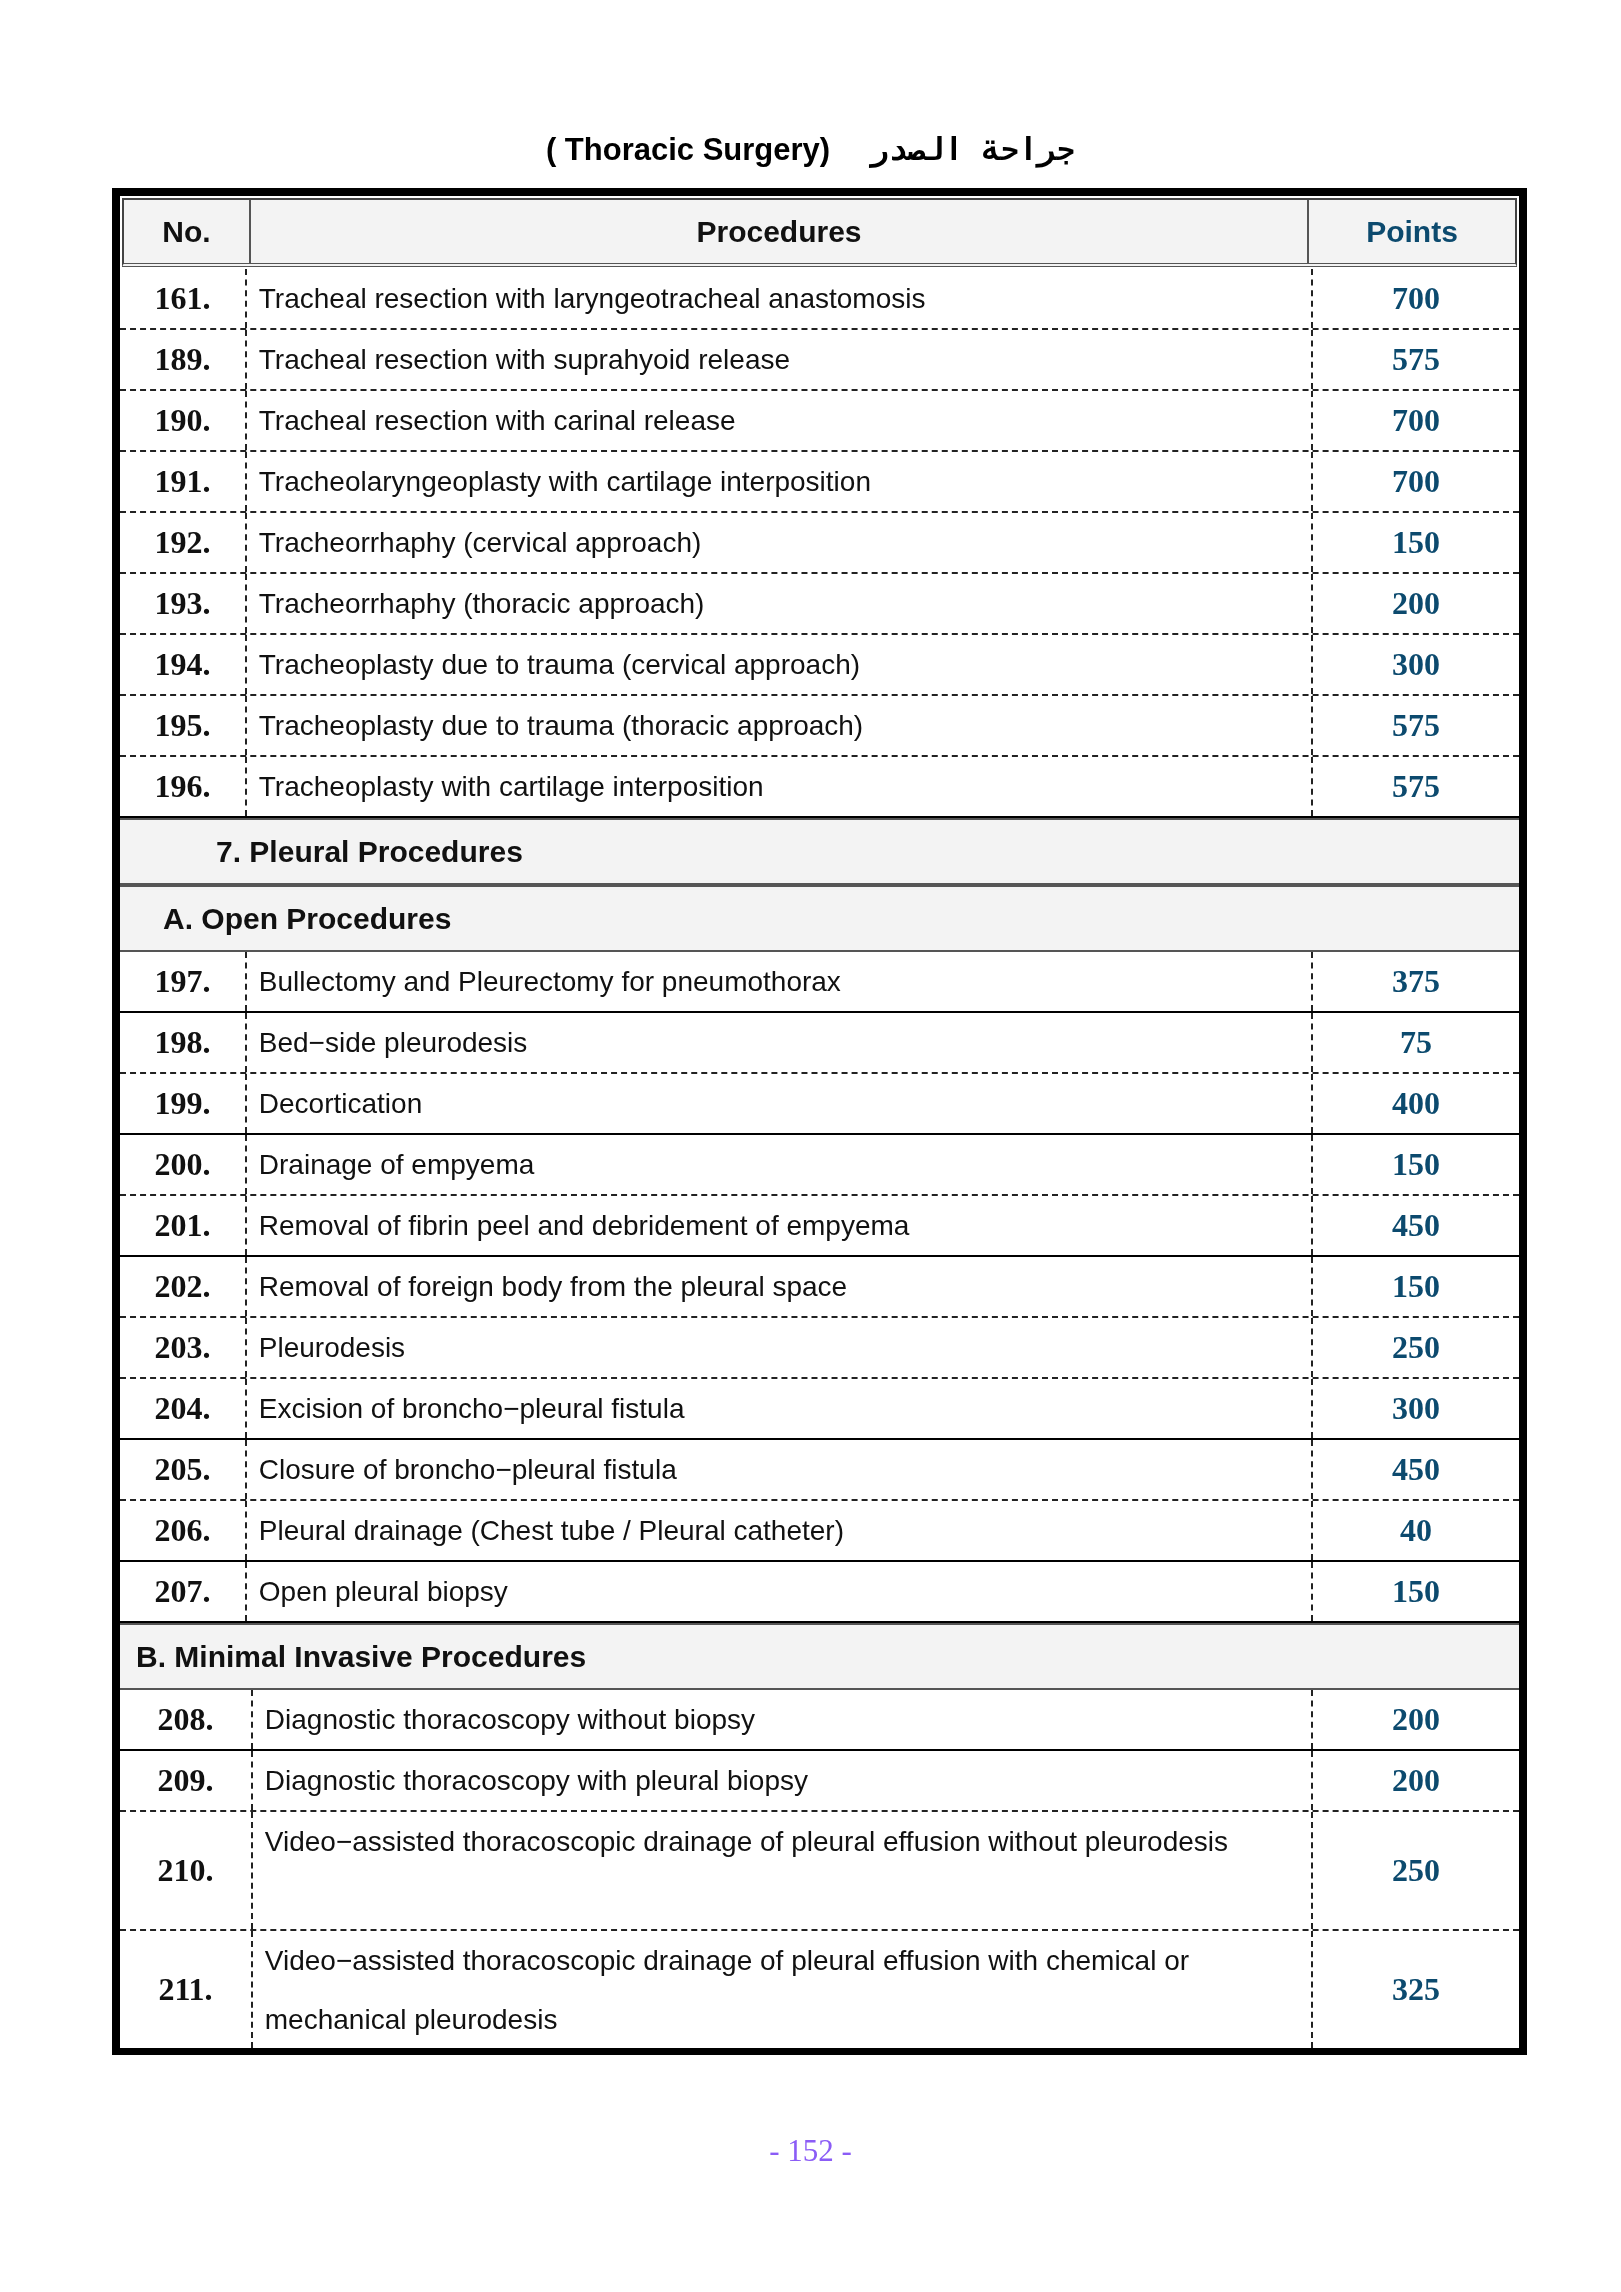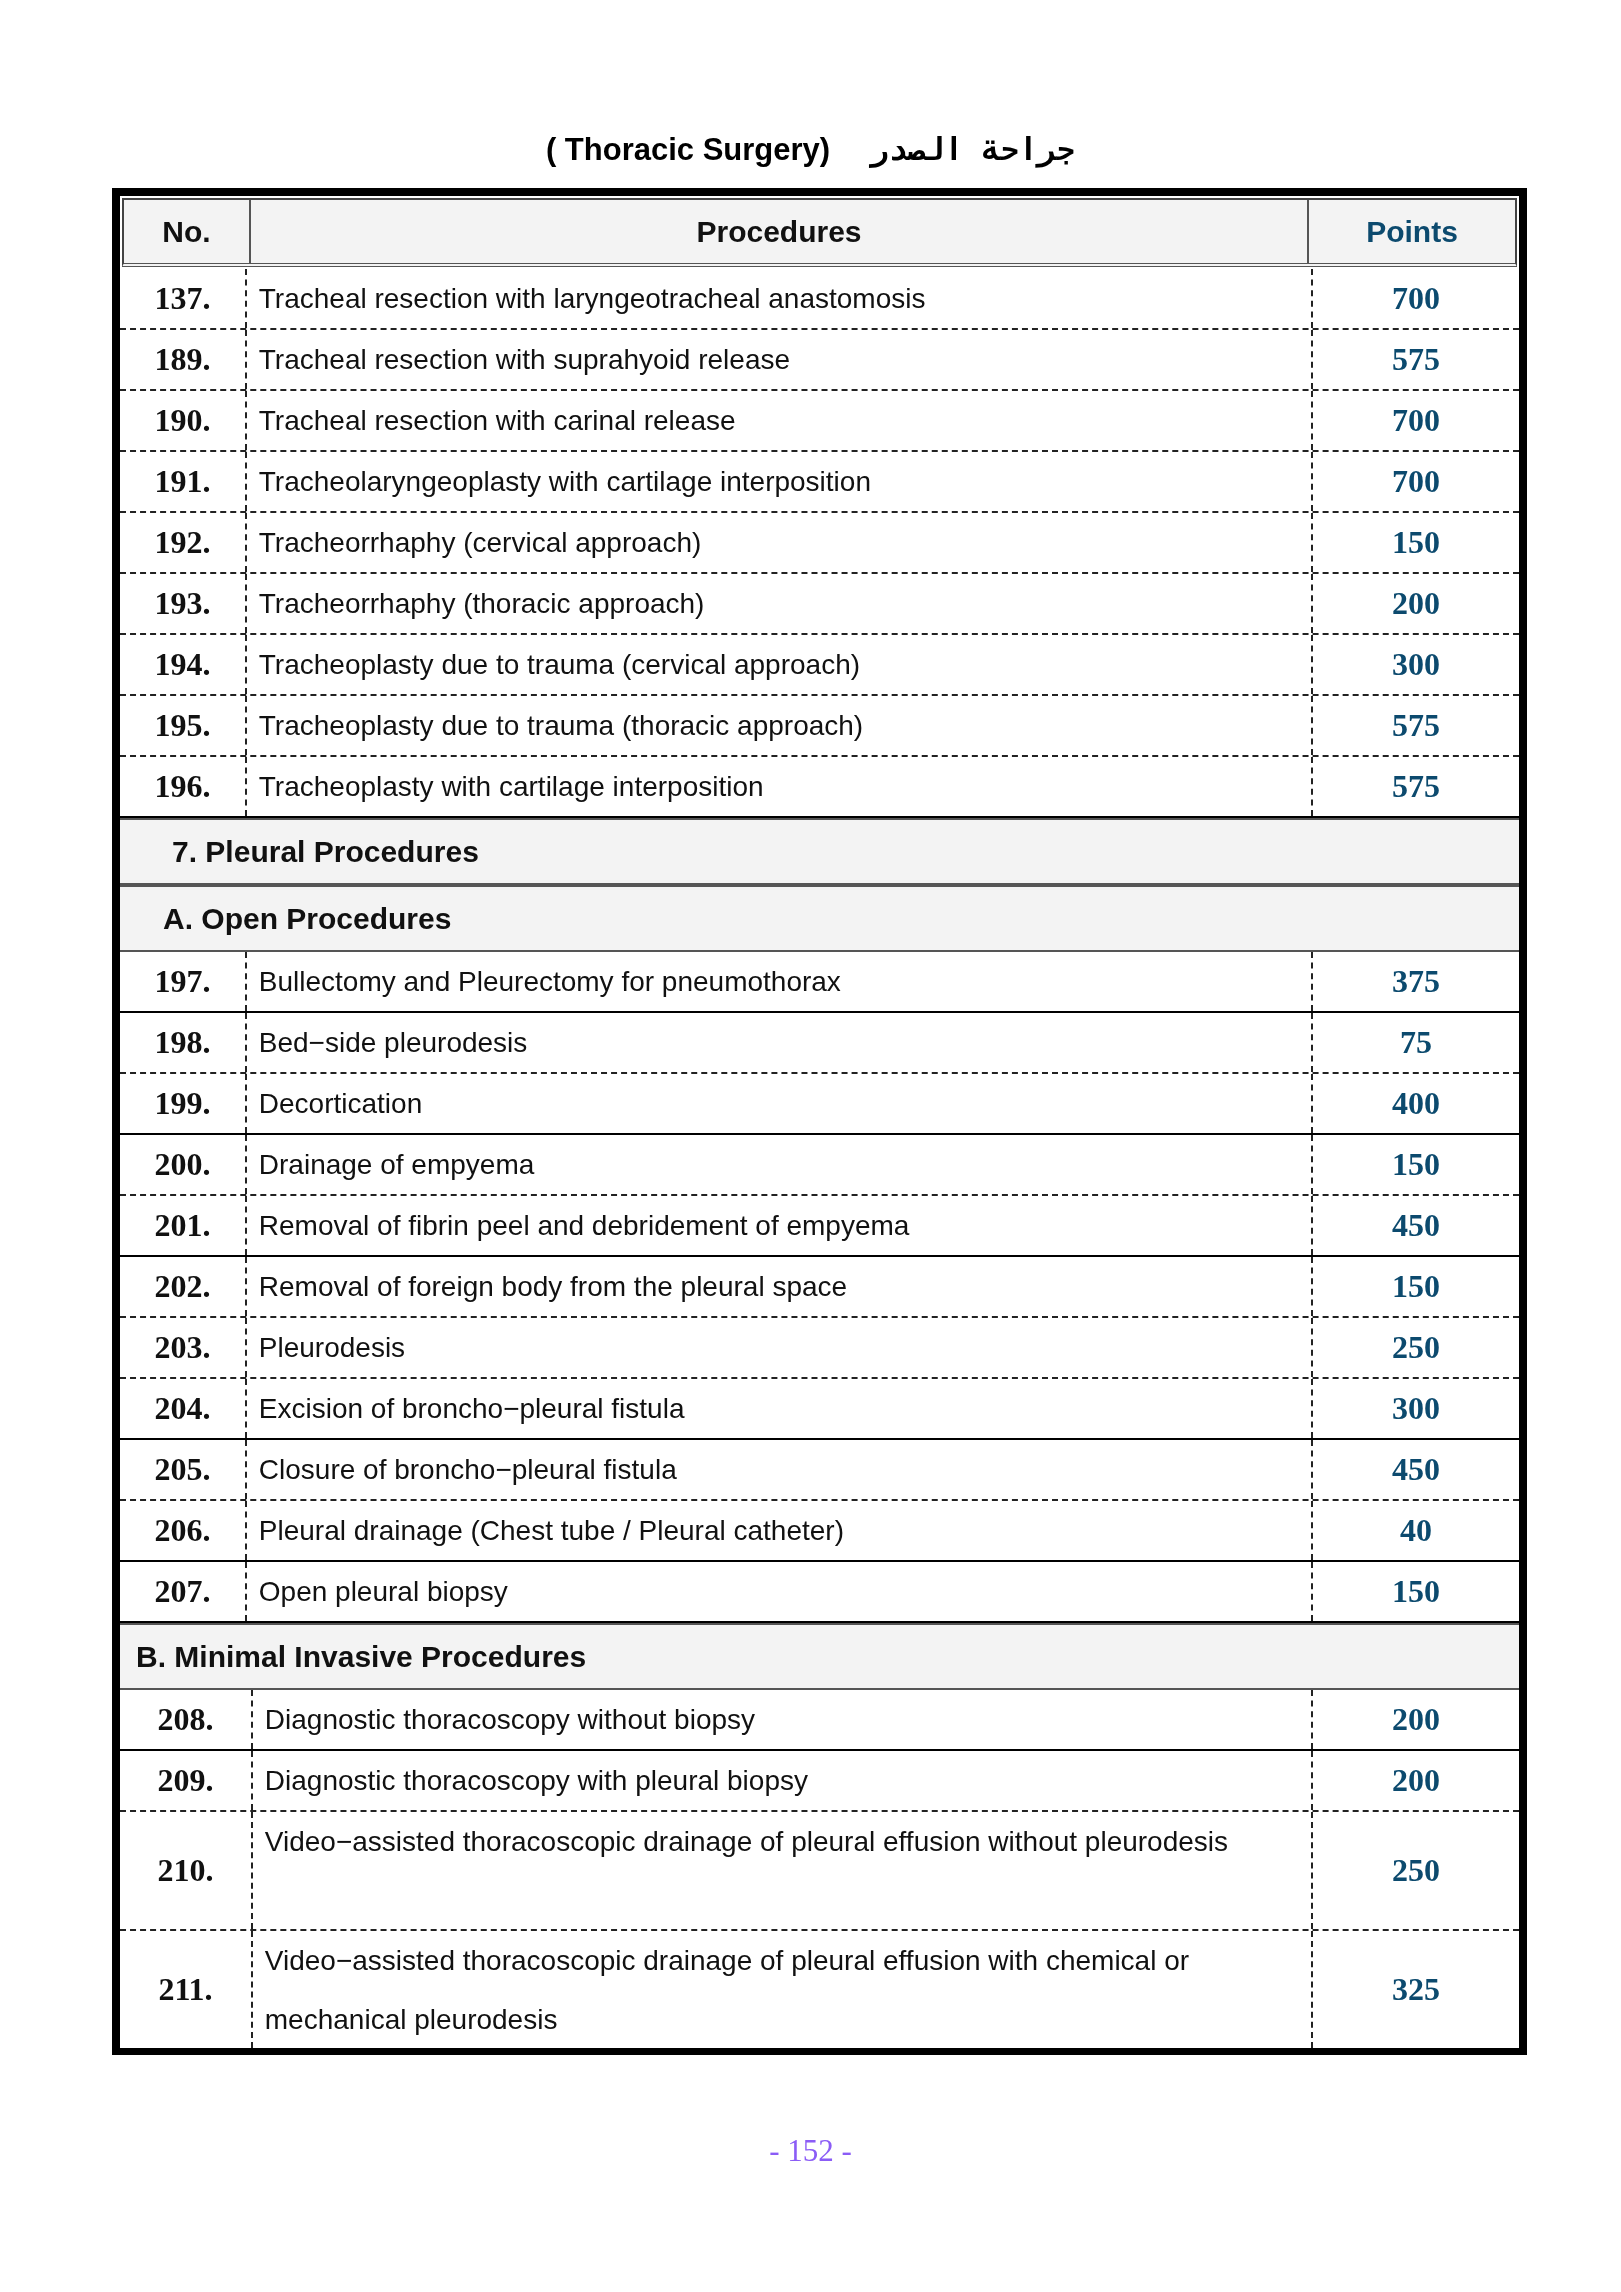--- a/index.html
+++ b/index.html
@@ -28,21 +28,21 @@
   }
   .hdr .c-no { border-right: 2.9px double #555; }
   .hdr .c-pts { border-left: 2.9px double #555; }
   .row.item { height: 61px; }
   .row.item.tall { height: 119px; }
   .row.item.tall .c-proc { line-height: 59px; display: block; padding-top: 0; }
   .row.item.b .c-no { width: 133px; }
   .section { height: 67px; background: #f3f3f3; border-top: 2.9px double #555; border-bottom: 2.9px double #555;
              display: flex; align-items: center; font-family: "Liberation Sans", sans-serif; font-weight: bold;
              font-size: 30px; color: #111; box-sizing: border-box; }
-  .section.s7 { padding-left: 52px; }
+  .section.s7 { padding-left: 96px; }
   .section.sa { padding-left: 43px; }
   .section.sb { padding-left: 16px; }
   .page-number {
     position: absolute; left: 0; width: 1621px; top: 2133px; text-align: center;
     font-family: "Liberation Serif", serif; font-size: 31px; color: #8b5cf6;
   }
 </style>
 </head>
 <body>
 
@@ -53,21 +53,21 @@
 
 <div class="table-wrap">
   <div class="row hdr">
     <div class="cell c-no">No.</div>
     <div class="cell c-proc">Procedures</div>
     <div class="cell c-pts">Points</div>
   </div>
 
   <div id="group1">
       <div class="row item">
-        <div class="cell c-no">137.</div>
+        <div class="cell c-no">161.</div>
         <div class="cell c-proc">Tracheal resection with laryngeotracheal anastomosis</div>
         <div class="cell c-pts">700</div>
       </div>
       <div class="row item">
         <div class="cell c-no">189.</div>
         <div class="cell c-proc">Tracheal resection with suprahyoid release</div>
         <div class="cell c-pts">575</div>
       </div>
       <div class="row item">
         <div class="cell c-no">190.</div>

